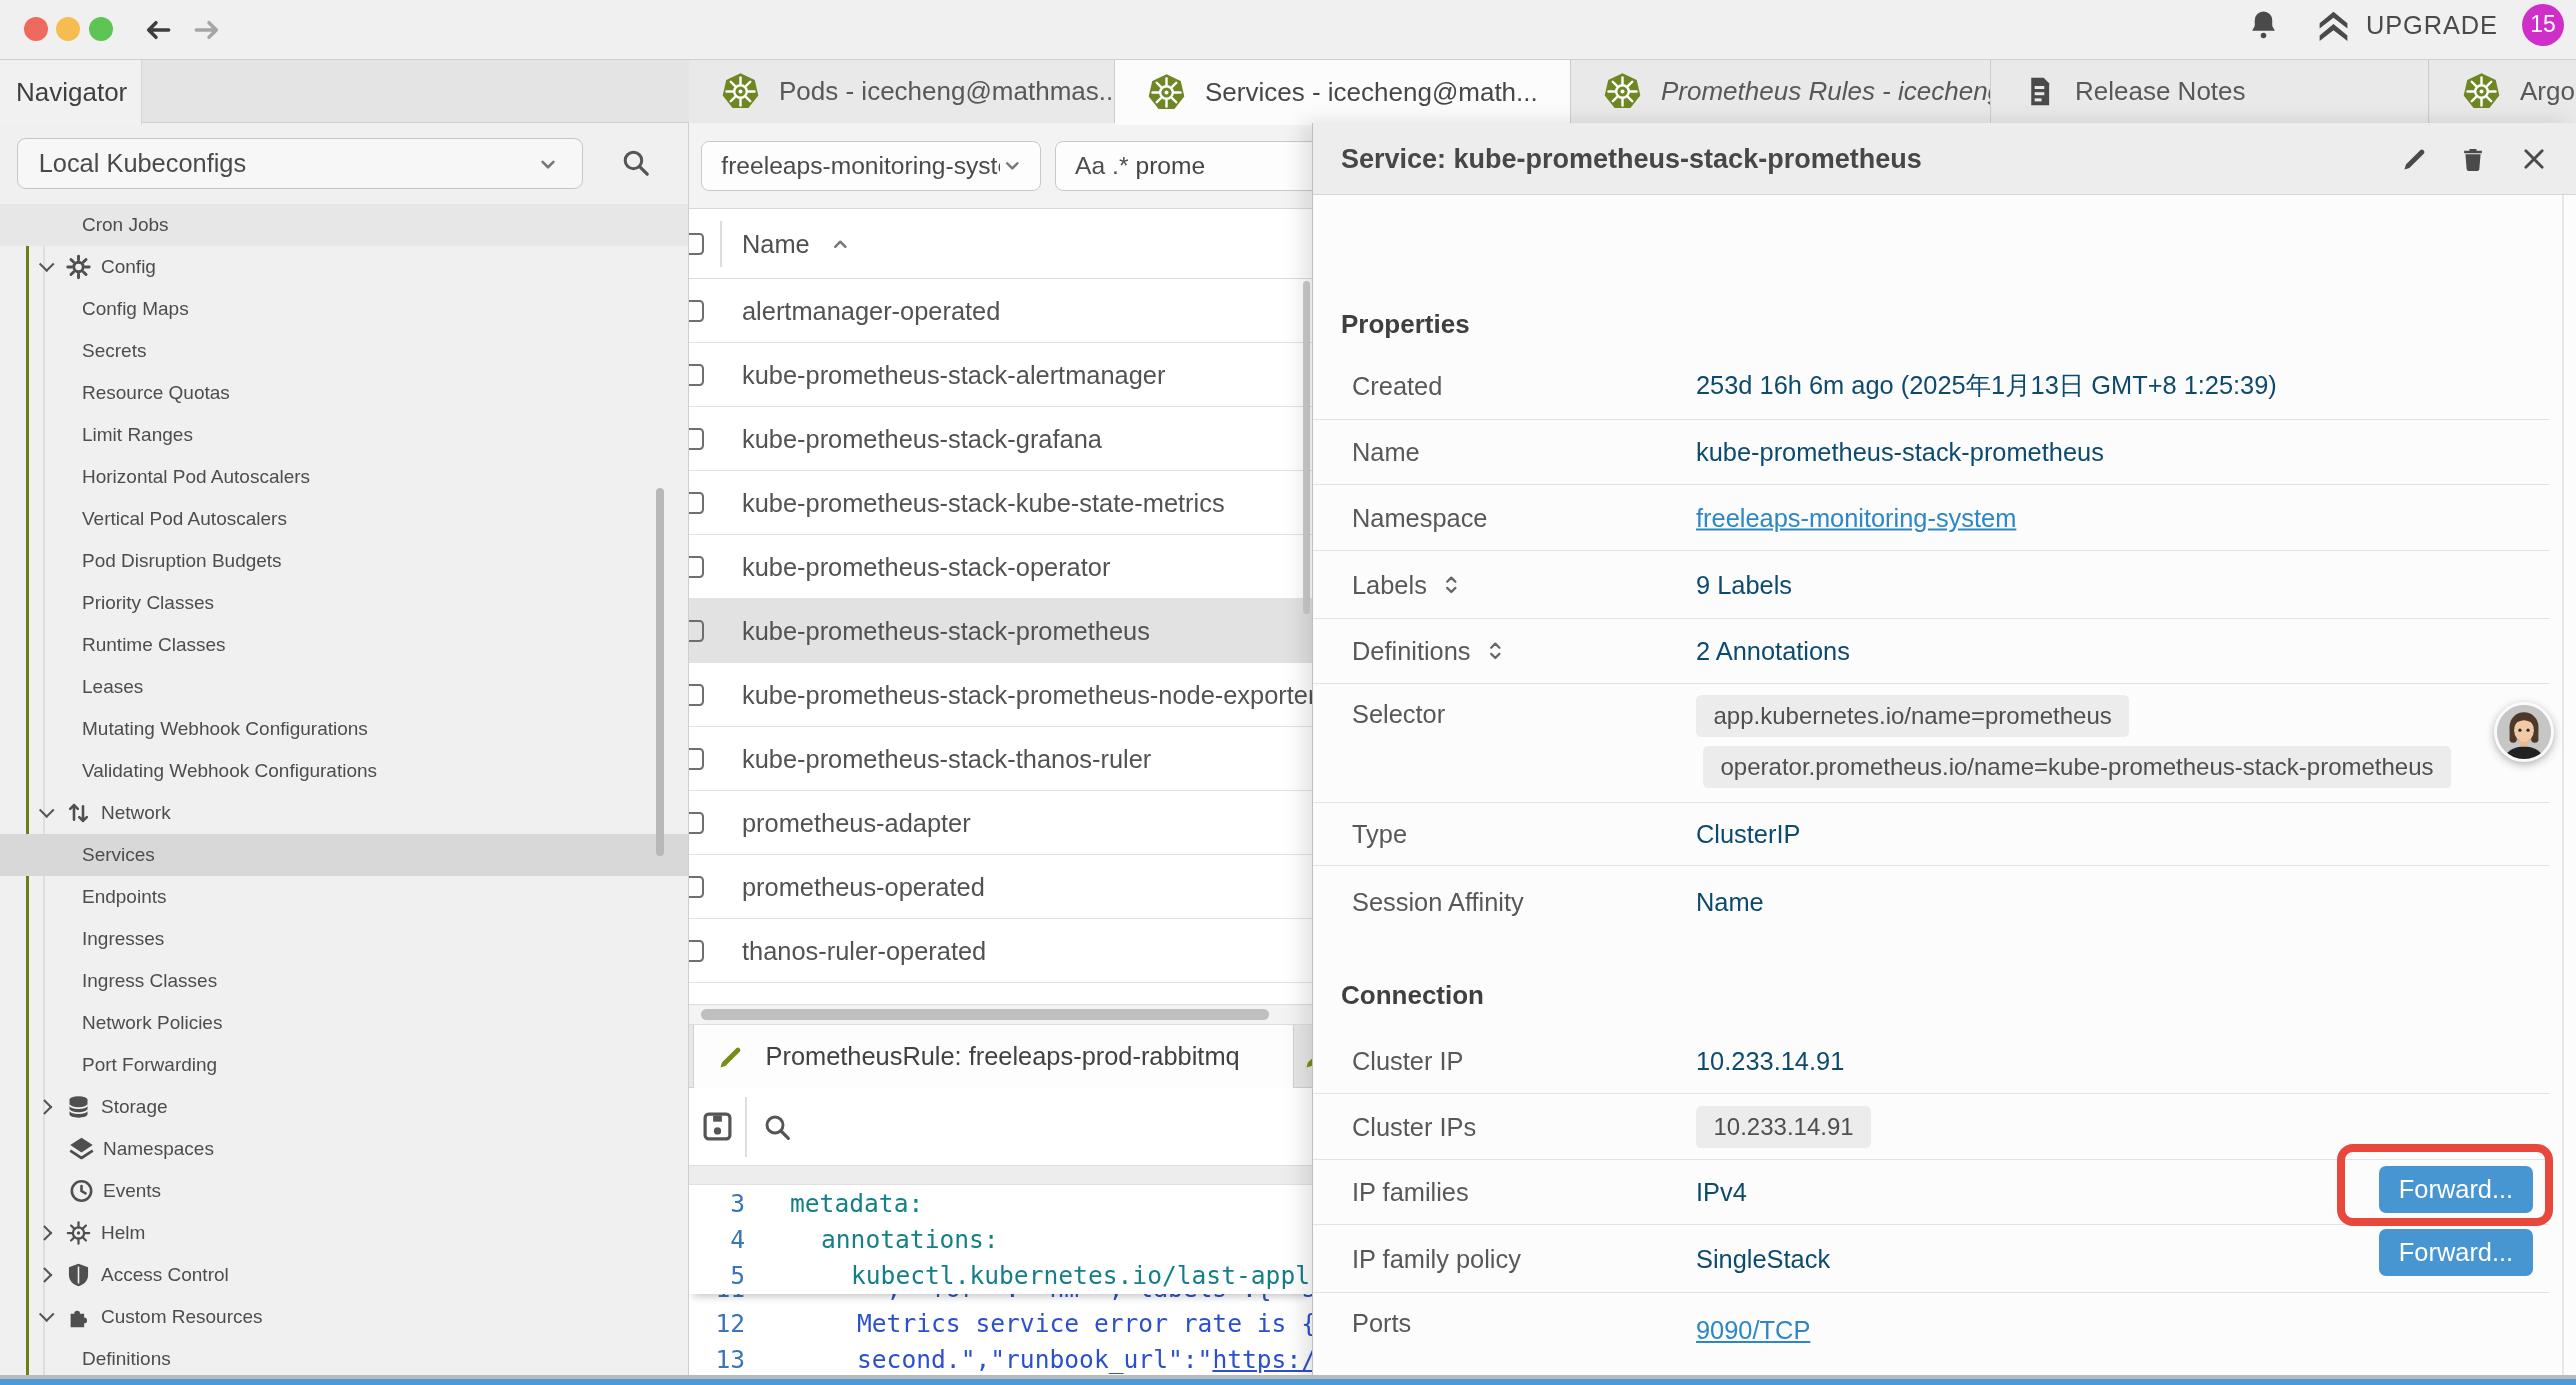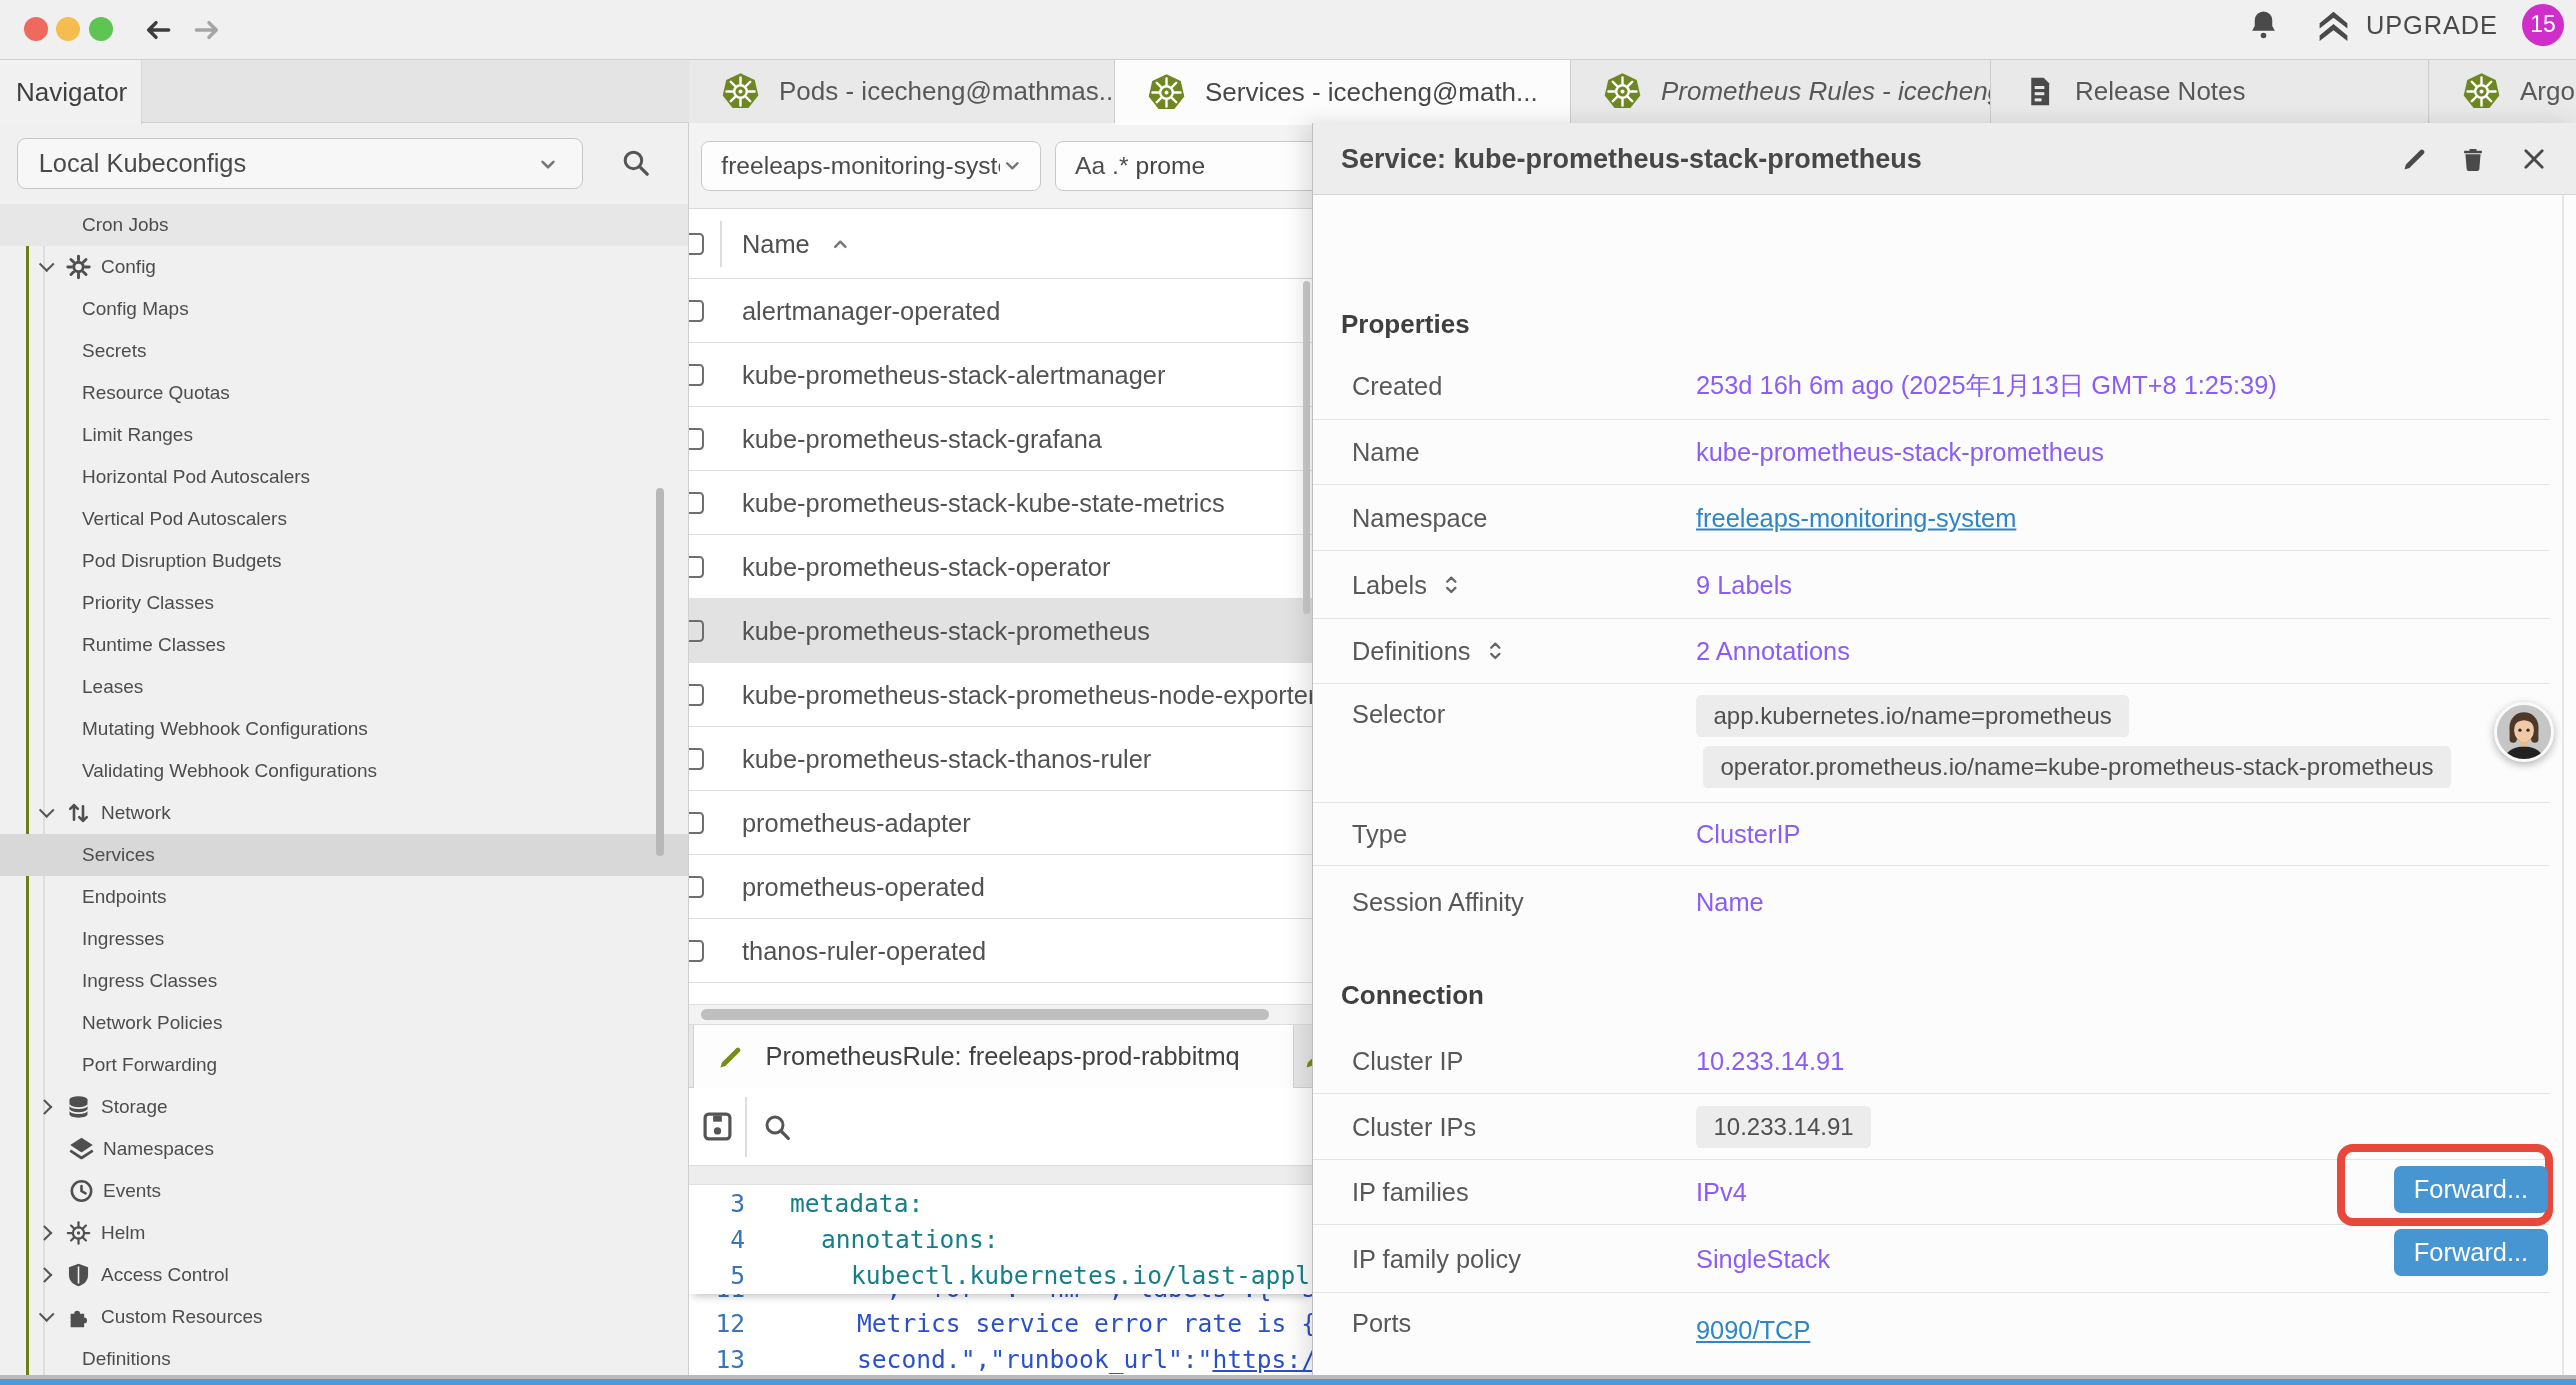--- a/index.html
+++ b/index.html
@@ -106,30 +106,30 @@
   .dhead .hic { position:absolute; top:22px; width:28px; height:28px; color:#4a4a4a; cursor:pointer; }
   .hic.pencil { left:1088px; }
   .hic.trash { left:1146px; }
   .hic.xclose { left:1207px; }
   .dbody { position:absolute; left:0; top:72px; width:1264px; height:1191px; }
   .dsec { position:absolute; left:28px; font-size:26px; font-weight:bold; color:#3f3f3f; }
   .drow { position:absolute; left:0; width:1236px; }
   .drow.b { border-bottom:1.8px solid #e3e3e3; }
   .dlabel { position:absolute; left:28px; top:50%; transform:translateY(-50%); font-size:25.4px; color:#585858; display:flex; align-items:center; gap:12.3px; white-space:nowrap;margin-left:11px; }
   .dlabel svg { width:24.6px; height:24.6px; color:#666; }
-  .dvalue { position:absolute; left:383px; top:50%; transform:translateY(-50%); font-size:25.4px; color:#8b5cf6; white-space:nowrap; }
+  .dvalue { position:absolute; left:383px; top:50%; transform:translateY(-50%); font-size:25.4px; color:#0c4a6e; white-space:nowrap; }
   .dlabel.topal { top:16px; transform:none; }
   .dlink { color:#2d86c7; text-decoration:underline; cursor:pointer; }
   .chip { display:inline-block; background:#ececec; border-radius:5.3px; padding:7px 17.5px; font-size:24px; color:#4f4f4f; white-space:nowrap; }
   .selchip1 { position:absolute; left:383px; top:10.5px; }
   .selchip2 { position:absolute; left:390px; top:62px; }
   .chipval { position:absolute; left:383px; top:50%; transform:translateY(-50%); }
   .portlink1 { position:absolute; left:383px; top:23px; font-size:25.4px; }
   .portlink2 { position:absolute; left:383px; top:90px; font-size:25.4px; }
-  .fwdbtn { position:absolute; left:1066px; width:154px; height:47px; background:#4795d1; border:none; border-radius:7px; color:#fff; font-size:25.4px; font-family:inherit; cursor:pointer; z-index:7;margin-left:15px; }
+  .fwdbtn { position:absolute; left:1066px; width:154px; height:47px; background:#4795d1; border:none; border-radius:7px; color:#fff; font-size:25.4px; font-family:inherit; cursor:pointer; z-index:7; }
   .fwd1 { top:1043px; }
   .fwd2 { top:1106px; }
   .redbox { position:absolute; left:1024px; top:1021px; width:216px; height:82px; border:8px solid #e8473c; border-radius:16px; z-index:6; pointer-events:none; }
   .dscrolltrack { position:absolute; left:1249px; top:72px; width:1.8px; height:1191px; background:#e6e6e6; }
 
   
   .avatar { position:absolute; left:2494px; top:702px; width:60px; height:60px; border-radius:50%; background:#c9c9c9; border:3.5px solid #fafafa; box-shadow:0 2.6px 8.8px rgba(0,0,0,0.3); z-index:20; overflow:hidden; }
   .avatar svg { width:100%; height:100%; }
 
   

